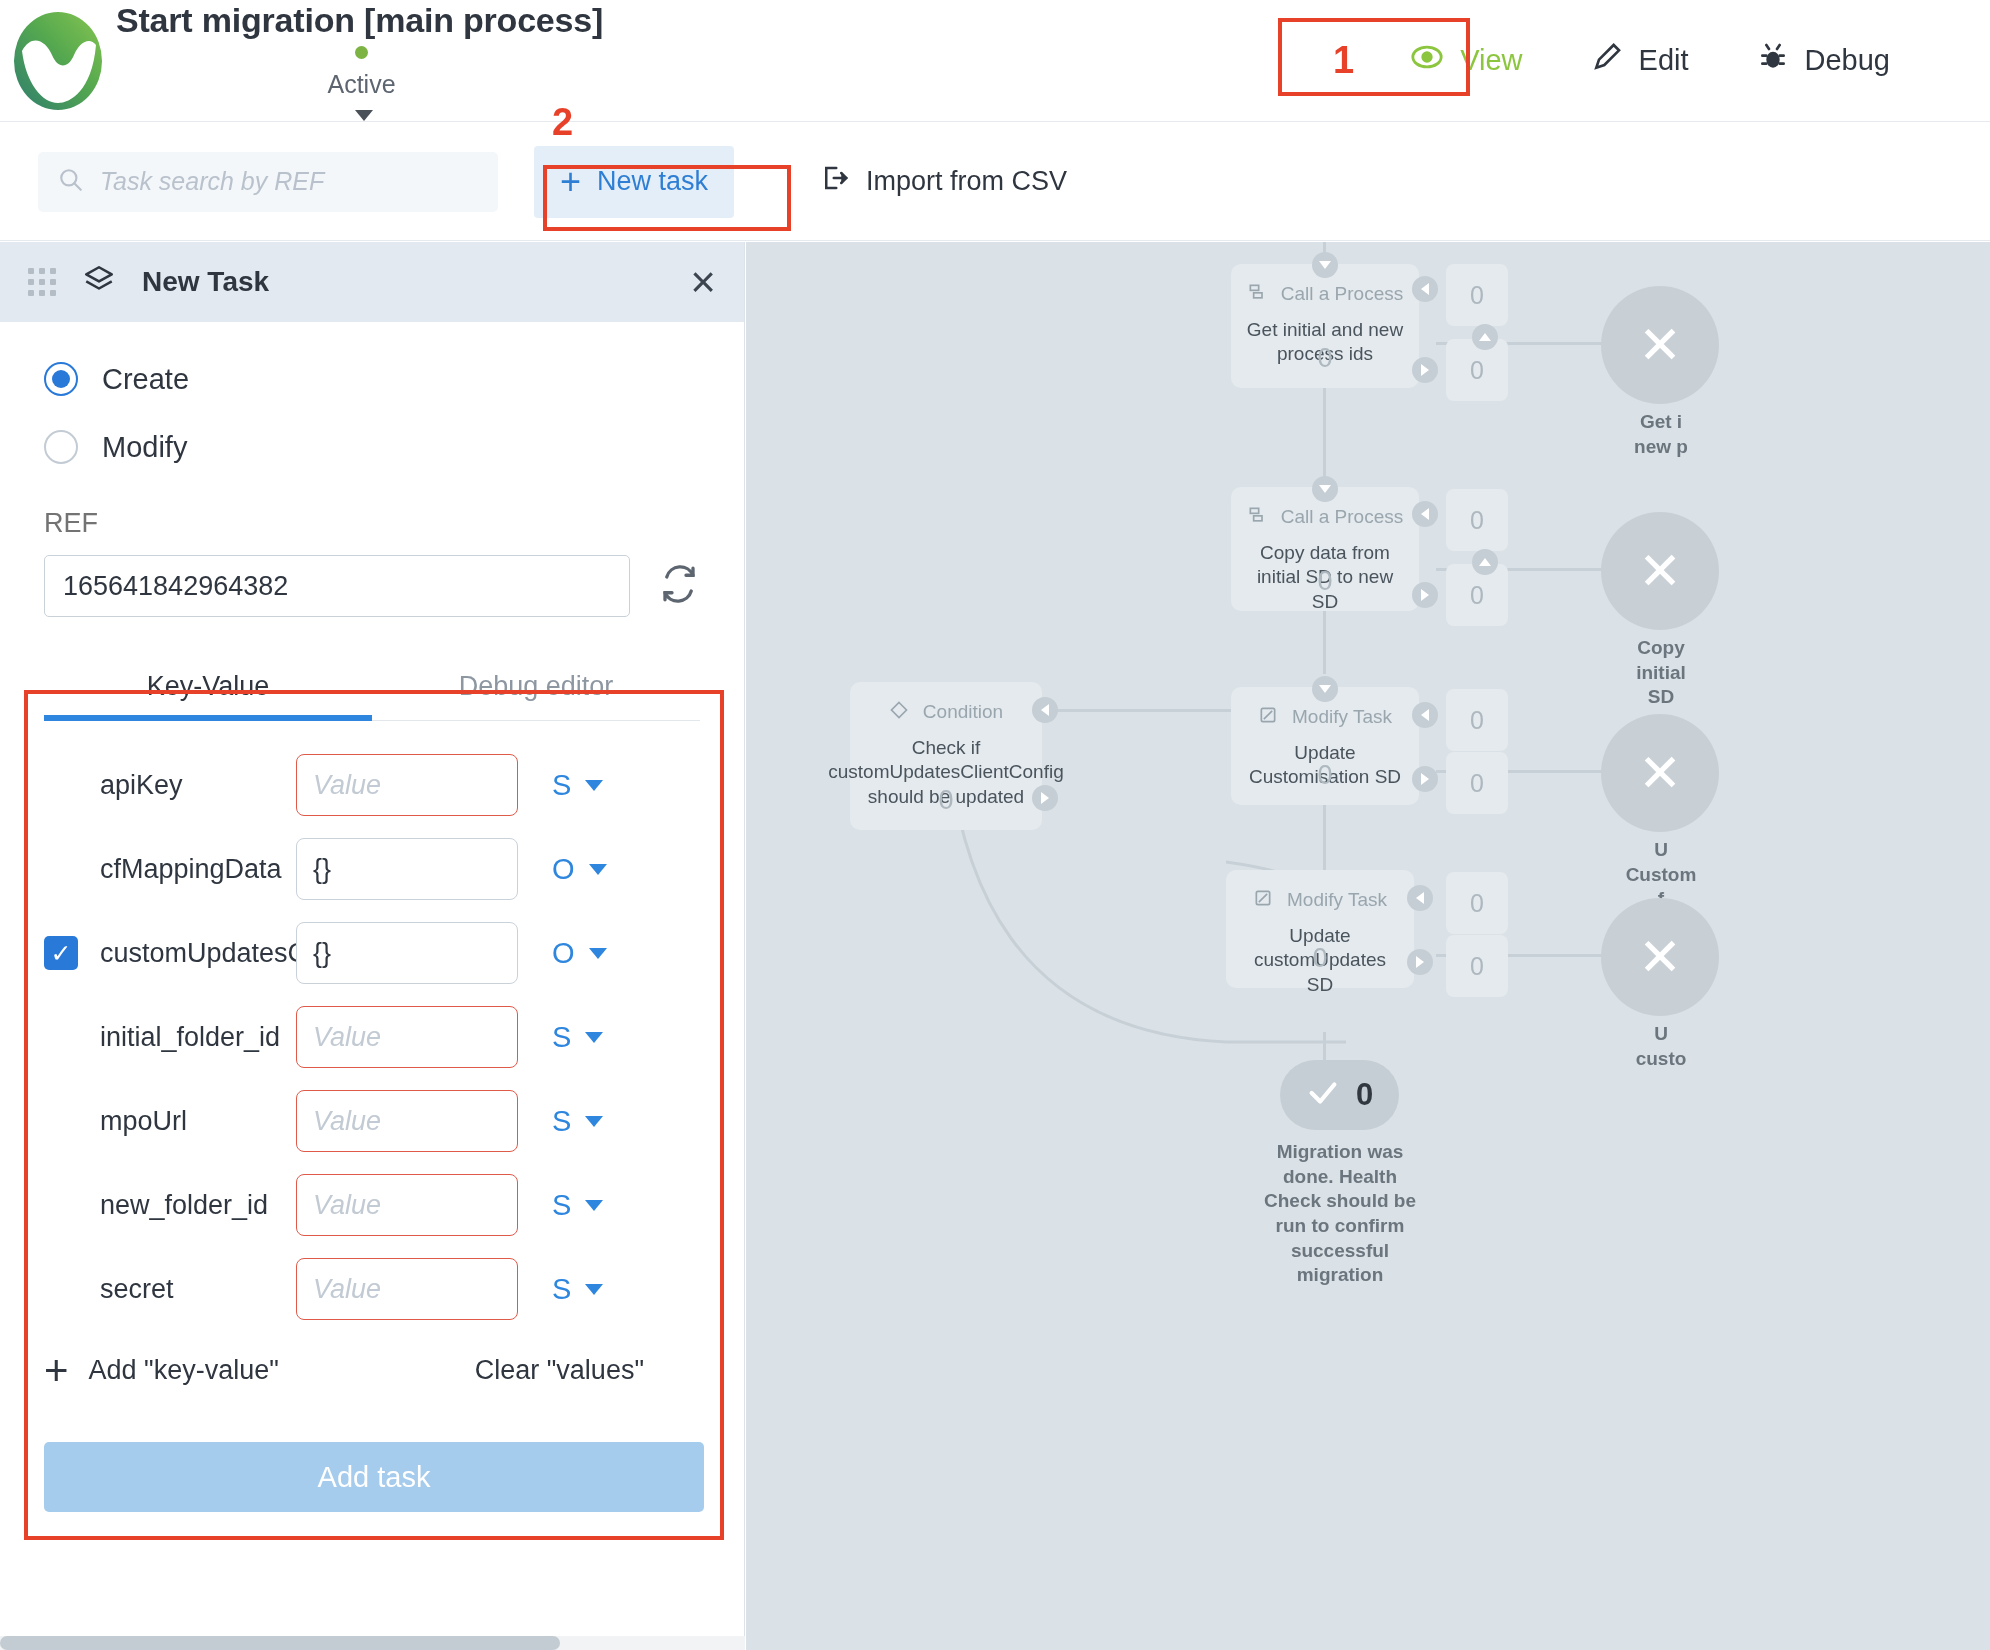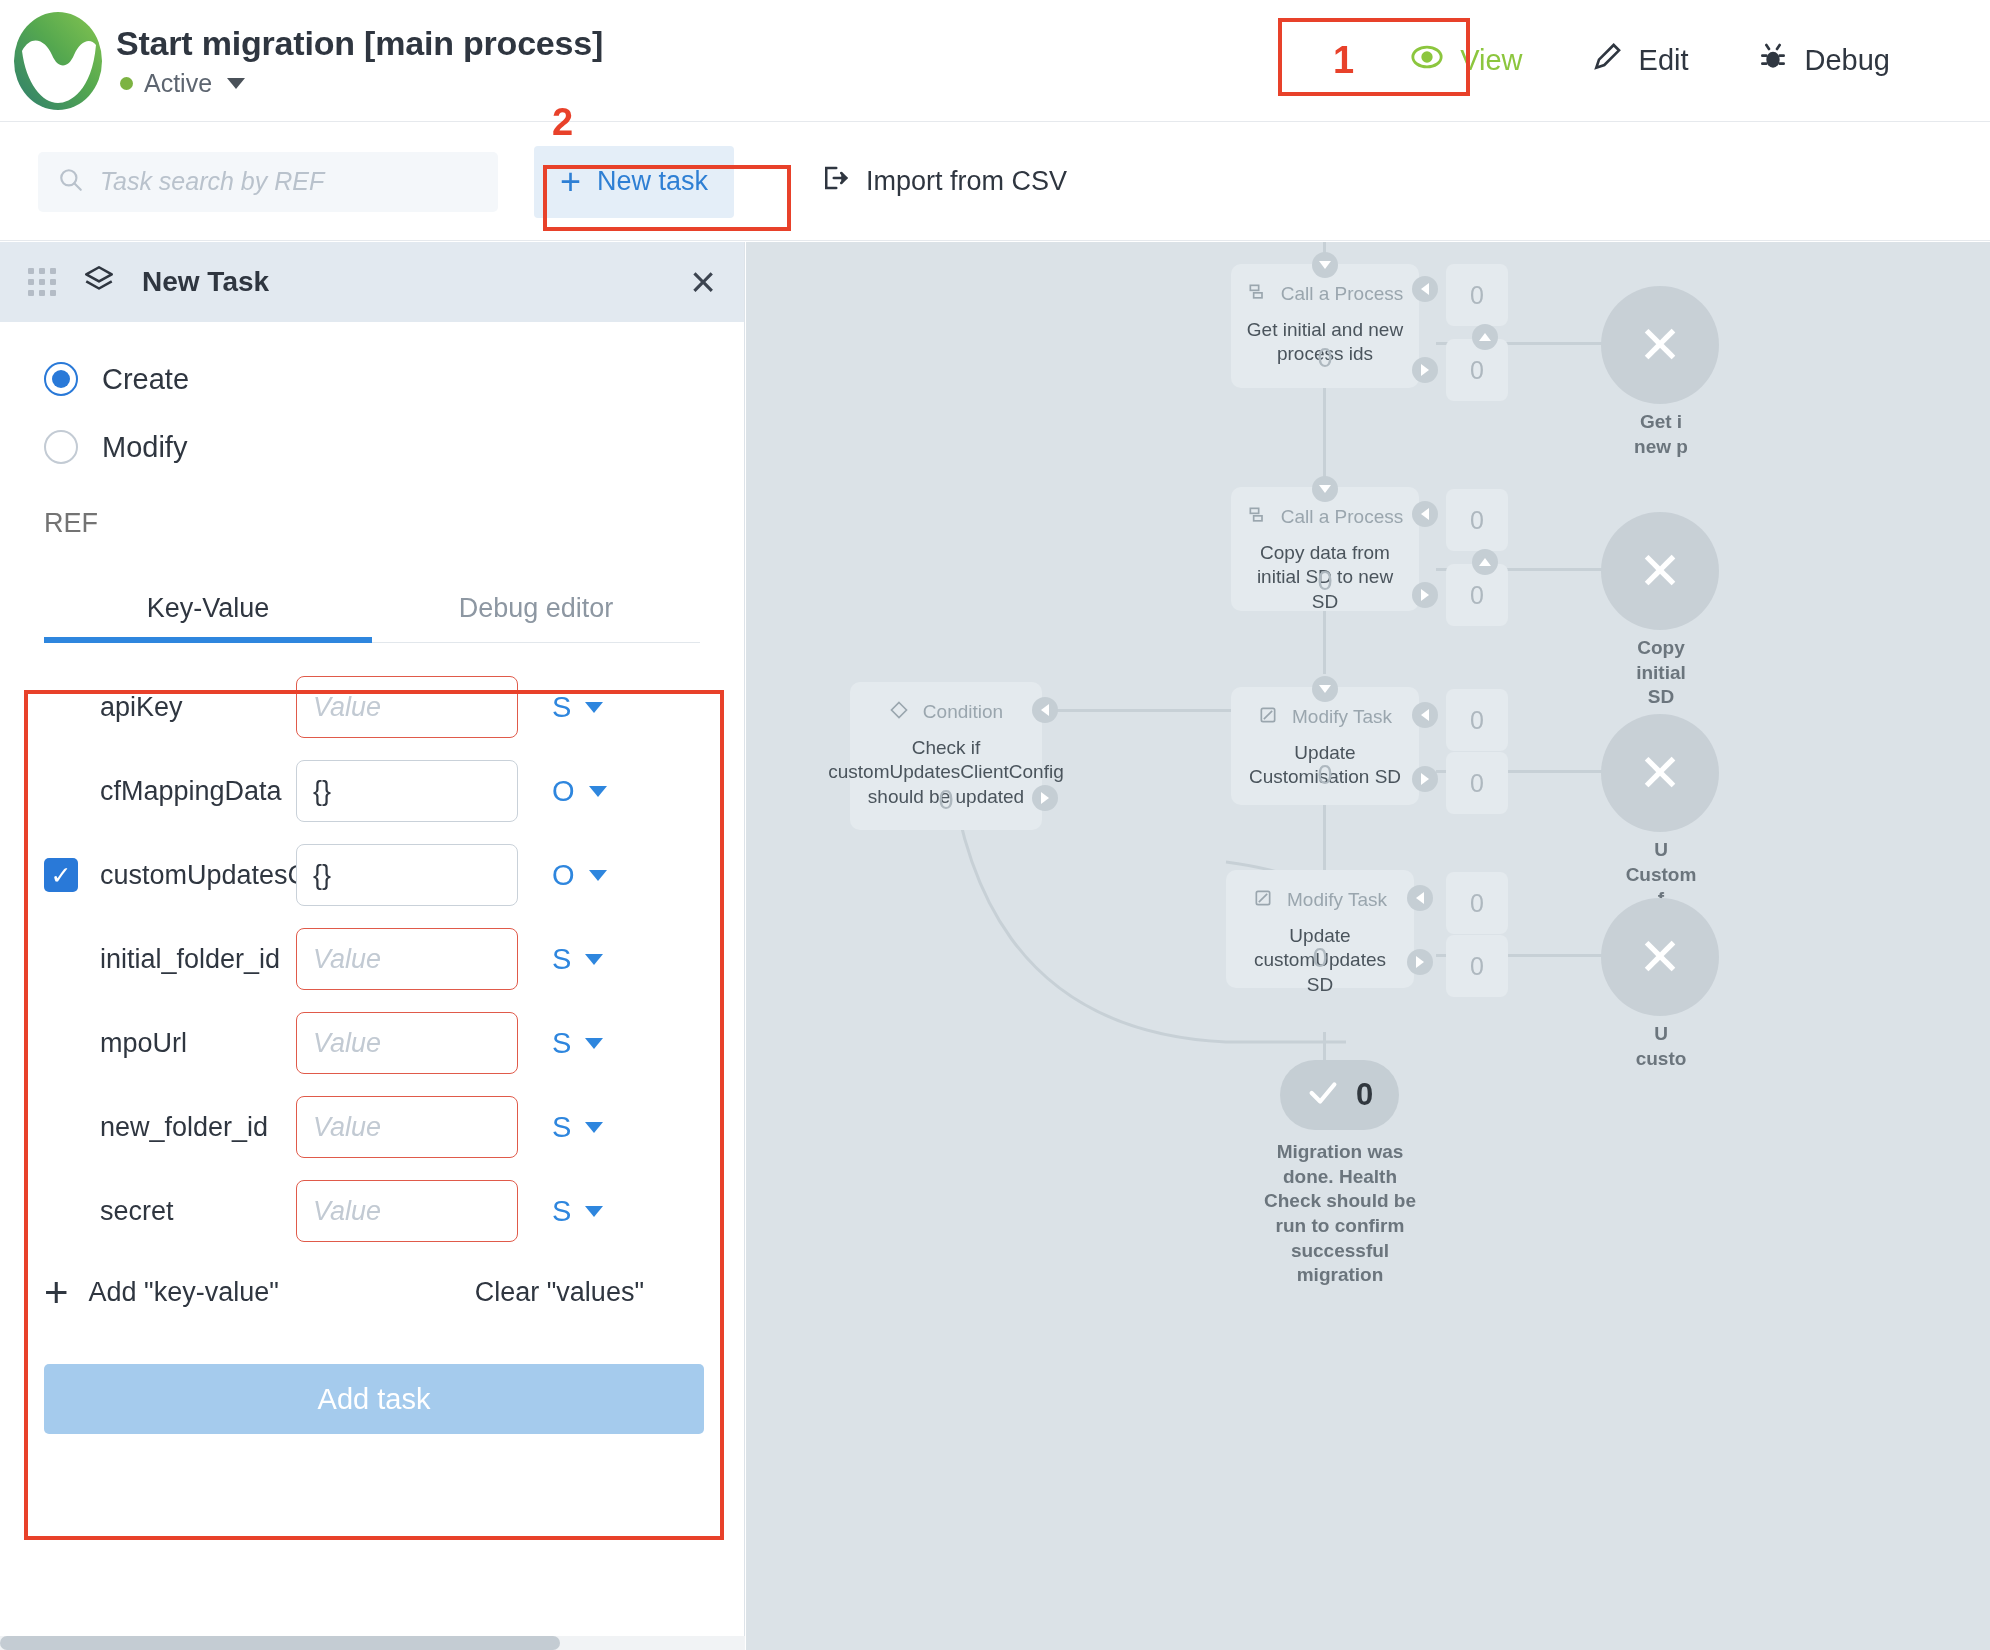--- a/index.html
+++ b/index.html
@@ -14,21 +14,21 @@
   
   .header {
     position: absolute; top: 0; left: 0; width: 1990px; height: 122px;
     background: #fff; border-bottom: 1px solid #e6e9ed;
     display: flex; align-items: center;
   }
   .logo { width: 116px; display: flex; align-items: center; justify-content: center; }
   .logo svg { display: block; }
   .title-block { display: flex; flex-direction: column; justify-content: center; gap: 6px; }
   .proc-title { font-size: 34px; font-weight: bold; color: #2f3640; letter-spacing: -0.2px; }
-  .status-row { display: flex; align-items: center; gap: 11px; padding-left: 4px; }
+  .status-row { display: flex; align-items: center; gap: 11px; padding-left: 4px; flex-direction: column; }
   .status-dot { width: 13px; height: 13px; border-radius: 50%; background: #7cb342; }
   .status-text { font-size: 25px; color: #5d6570; }
   .status-caret { width: 0; height: 0; border-left: 9px solid transparent; border-right: 9px solid transparent; border-top: 11px solid #4a5159; margin-left: 4px; }
 
   .header-nav { margin-left: auto; display: flex; align-items: center; gap: 0; padding-right: 66px; }
   .nav-item {
     display: flex; align-items: center; gap: 16px;
     font-size: 29px; color: #2f3640; padding: 30px 34px; position: relative;
     cursor: pointer;
   }
@@ -308,20 +308,32 @@
       <div class="radio-row">
         <span class="radio on"></span>
         <span class="radio-label">Create</span>
       </div>
       <div class="radio-row">
         <span class="radio"></span>
         <span class="radio-label">Modify</span>
       </div>
 
       <div class="field-label">REF</div>
+      <div class="ref-row">
+        <input class="ref-input" value="165641842964382" style="">
+        <span class="refresh-ico">
+          <svg width="42" height="42" viewBox="0 0 24 24" fill="none" stroke="#5d6570" stroke-width="1.9" stroke-linecap="round">
+            <path d="M20 7 A8 8 0 0 0 5 8"></path>
+              <path d="M4 17 A8 8 0 0 0 19 16"></path>
+            <path d="M20 3 V7 H16"></path>
+              <path d="M4 21 V17 H8"></path>
+          </svg>
+        </span>
+        <span class="ann-num" style="position:absolute; left:364px; top:620px;">3</span>
+      </div>
 
       <div class="kv-wrap">
         <div class="tabs">
           <div class="tab active">
             <span>Key-Value</span>
           </div>
           <div class="tab">
             <span>Debug editor</span>
           </div>
         </div>

